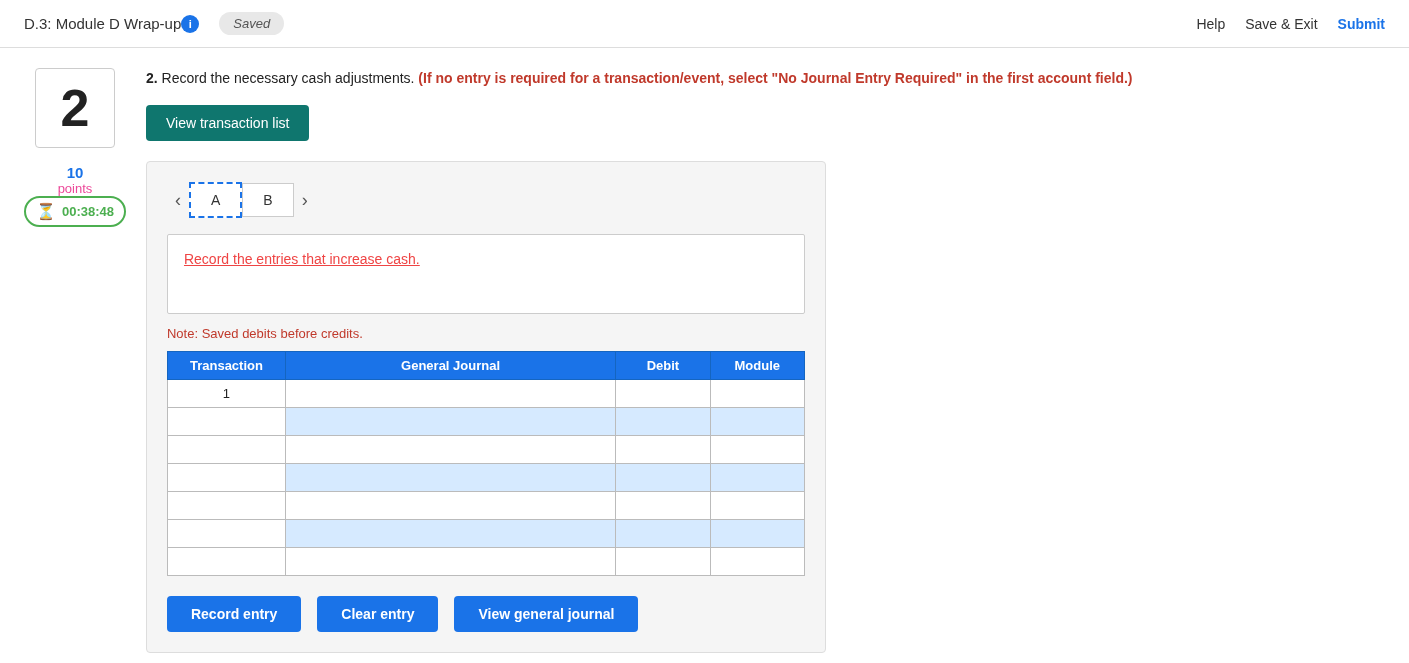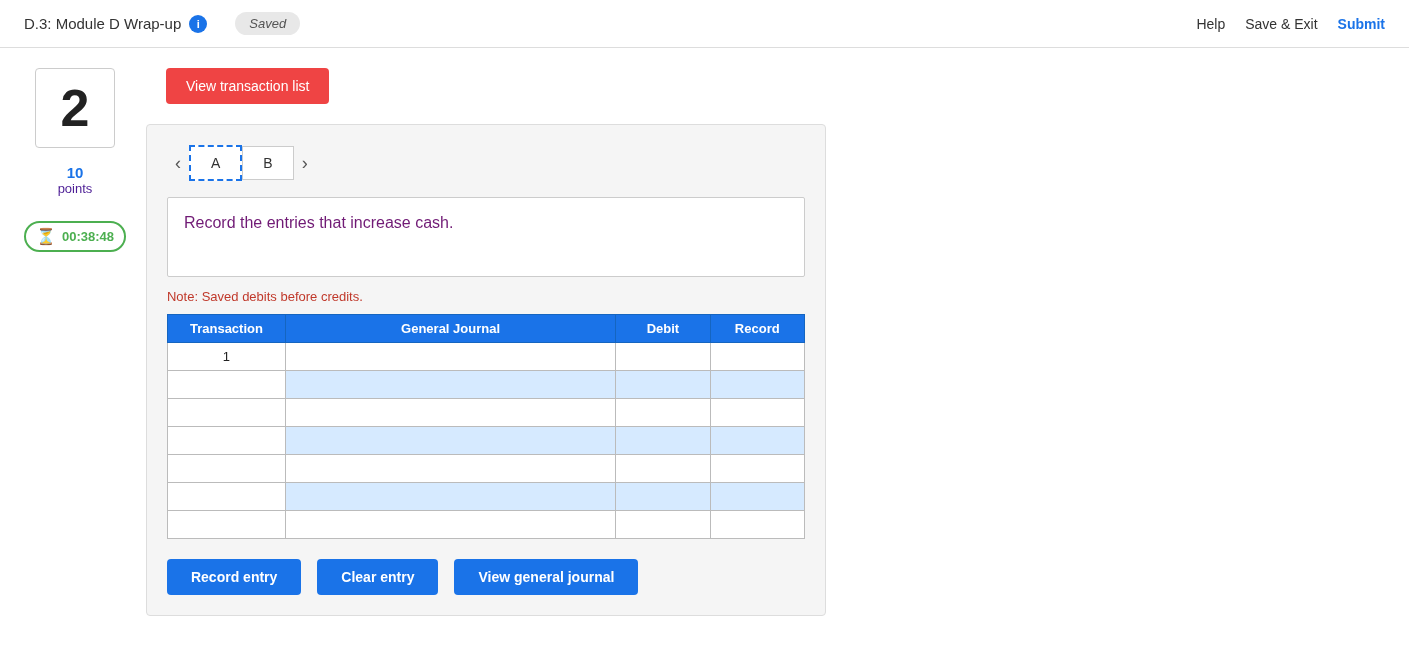--- a/index.html
+++ b/index.html
@@ -12,21 +12,20 @@
       padding: 12px 24px;
       border-bottom: 1px solid #ddd;
       background: #fff;
     }
     .header-title {
       font-size: 15px;
       font-weight: 500;
       color: #333;
       display: flex;
       align-items: center;
-      gap: 8px;
       text-align: center;
     }
     .info-icon {
       display: inline-flex;
       align-items: center;
       justify-content: center;
       width: 18px;
       height: 18px;
       border-radius: 50%;
       background: #1a73e8;
@@ -95,23 +94,23 @@
       color: #222;
       margin-bottom: 16px;
     }
     .points-label {
       color: #1a73e8;
       font-size: 15px;
       font-weight: bold;
       text-align: right;
     }
     .points-text {
-      color: #4c1d95;
-      font-size: 13px;
-      margin-bottom: 25px;
+      color: #ec4899;
+      font-size: 13px;
+      margin-bottom: 0;
     }
     .timer-box {
       display: flex;
       align-items: center;
       gap: 6px;
       border: 2px solid #4caf50;
       border-radius: 20px;
       padding: 4px 10px;
       color: #4caf50;
       font-size: 13px;
@@ -132,29 +131,28 @@
       line-height: 1.5;
     }
     .question-text strong {
       font-weight: bold;
     }
     .question-text .red-text {
       color: #c0392b;
       font-weight: bold;
     }
     .view-transaction-btn {
-      background: #ef4444;
+      background: #0f766e;
       color: #fff;
       border: none;
       padding: 10px 20px;
       border-radius: 4px;
       font-size: 14px;
       cursor: pointer;
       margin-bottom: 20px;
-      margin-left: 20px;
     }
 
     
     .worksheet-container {
       background: #f5f5f5;
       border: 1px solid #ddd;
       border-radius: 4px;
       padding: 20px;
       max-width: 680px;
     }
@@ -197,22 +195,23 @@
     
     .description-box {
       background: #fff;
       border: 1px solid #ccc;
       padding: 16px;
       margin-bottom: 12px;
       min-height: 80px;
       border-radius: 2px;
     }
     .description-text {
-      font-size: 16px;
-      color: #701a75;
+      font-size: 14px;
+      color: #ef4444;
+      text-decoration: underline;
     }
 
     
     .note-text {
       color: #c0392b;
       font-size: 13px;
       margin-bottom: 10px;
     }
 
     
@@ -311,20 +310,25 @@
     <div class="points-text">points</div>
     <div class="timer-box">
       <span class="timer-icon">⏳</span>
       <span>00:38:48</span>
     </div>
   </div>
 
   <div class="content">
 
     
+    <div class="question-text">
+      <strong>2.</strong>
+      <span> Record the necessary cash adjustments.</span>
+      <span class="red-text">(If no entry is required for a transaction/event, select "No Journal Entry Required" in the first account field.)</span>
+    </div>
 
     <button class="view-transaction-btn">View transaction list</button>
 
     
     <div class="worksheet-container">
 
       <div class="tabs">
         <button class="tab-nav-btn">‹</button>
         <div class="tab active">
           <span>A</span>
@@ -347,21 +351,21 @@
             <th class="transaction-col">
               <span>Transaction</span>
             </th>
             <th class="journal-col">
               <span>General Journal</span>
             </th>
             <th class="debit-col">
               <span>Debit</span>
             </th>
             <th class="credit-col">
-              <span>Record</span>
+              <span>Module</span>
             </th>
           </tr>
         </thead>
         <tbody id="journal-tbody">
         <tr class="row-white">
               <td class="transaction-td">1</td>
               <td><input type="text" style=""></td>
               <td><input type="text" style=""></td>
               <td><input type="text" style=""></td>
             </tr>

